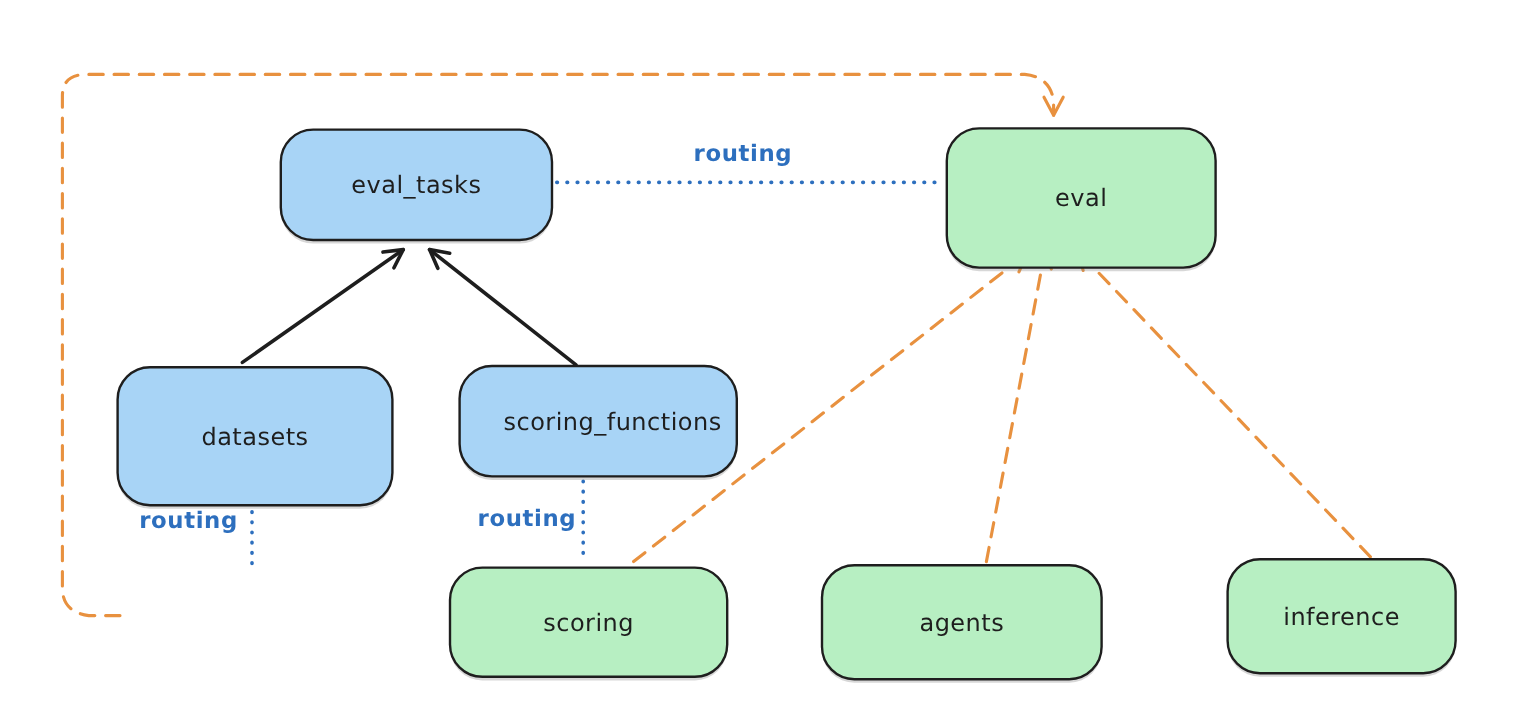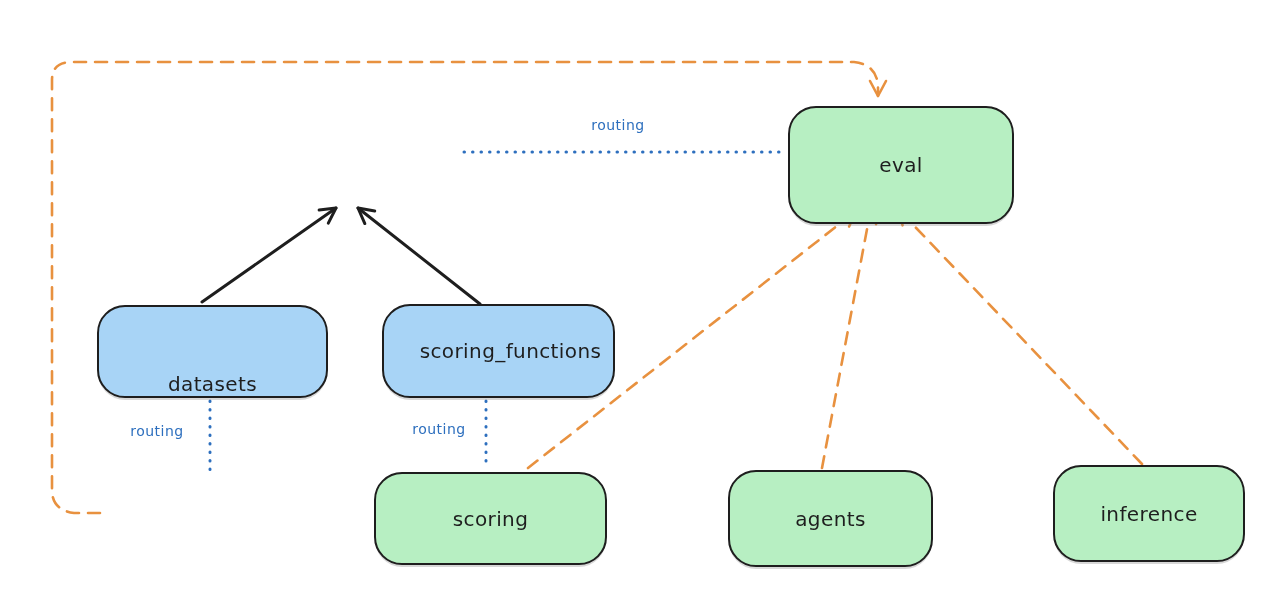--- a/index.html
+++ b/index.html
@@ -30,22 +30,22 @@
     color: var(--node-border, #1e1e1e);
     box-shadow: 0 3px 0 -1px rgba(140,140,140,0.35);
     box-sizing: border-box;
   }
   .node.blue  { background: var(--node-blue-fill, #a8d4f6); }
   .node.green { background: var(--node-green-fill, #b7efc2); }
   .edge-label {
     position: absolute;
     z-index: 3;
     color: var(--routing-blue, #2d6fbe);
-    font-size: 14px;
-    font-weight: 400;
+    font-size: 19px;
+    font-weight: 700;
     letter-spacing: 0.5px;
   }
   
   .stroke-orange { stroke: var(--edge-orange, #e8913f); }
   .stroke-black  { stroke: var(--edge-black, #1e1e1e); }
   .stroke-blue   { stroke: var(--routing-blue, #2d6fbe); }
   .edge { fill: none; stroke-linecap: round; stroke-linejoin: round; }
   .edge.dashed { stroke-width: 2.6; stroke-dasharray: 12 9; }
   .edge.dotted { stroke-width: 3;   stroke-dasharray: 0.5 8; }
   .edge.solid  { stroke-width: 3; }
@@ -72,43 +72,46 @@
     <path d="M 464 152 H 786" class="edge dotted stroke-blue"></path>
     <path d="M 210 401 V 474" class="edge dotted stroke-blue"></path>
     <path d="M 486 401 V 469" class="edge dotted stroke-blue"></path>
 
     <path d="M 100 513 L 74 513 Q 52 510 52 490 L 52 80 Q 52 62 72 62 L 854 62 Q 875 64 878 84 L 878 96" class="edge dashed stroke-orange" marker-end="url(#ah-orange)"></path>
     <path d="M 528 468 L 856 211" class="edge dashed stroke-orange" marker-end="url(#ah-orange)"></path>
     <path d="M 822 468 L 871 208" class="edge dashed stroke-orange" marker-end="url(#ah-orange)"></path>
     <path d="M 1142 464 L 898 209" class="edge dashed stroke-orange" marker-end="url(#ah-orange)"></path>
   </svg>
 
+  <div class="node blue" style="left:233px;  top:107px; width:228px; height:94px;">
+    <span>eval_tasks</span>
+  </div>
 
   <div class="node green" style="left:788px;  top:106px; width:226px; height:118px;">
     <span>eval</span>
   </div>
 
-  <div class="node blue" style="left:97px;   top:305px; width:231px; height:93px;align-items:flex-end;">
+  <div class="node blue" style="left:97px;   top:305px; width:231px; height:117px;">
     <span>datasets</span>
   </div>
 
   <div class="node blue" style="left:382px;  top:304px; width:233px; height:94px;padding-left:24px;">
     <span>scoring_functions</span>
   </div>
 
 
   <div class="node green" style="left:374px;  top:472px; width:233px; height:93px;">
     <span>scoring</span>
   </div>
 
-  <div class="node green" style="left:728px;  top:470px; width:205px; height:97px;text-align:right;">
+  <div class="node green" style="left:684px;  top:470px; width:235px; height:97px;text-align:right;">
     <span>agents</span>
   </div>
 
-  <div class="node green" style="left:1022px; top:465px; width:192px; height:97px;margin-left:31px;">
+  <div class="node green" style="left:1022px; top:465px; width:192px; height:97px;">
     <span>inference</span>
   </div>
 
   <div class="edge-label" style="left:578px; top:117px; width:80px; text-align:center;">routing</div>
 
   <div class="edge-label" style="left:116px; top:423px; width:82px; text-align:center;">routing</div>
 
   <div class="edge-label" style="left:398px; top:421px; width:82px; text-align:center;">routing</div>
 
 </div>

